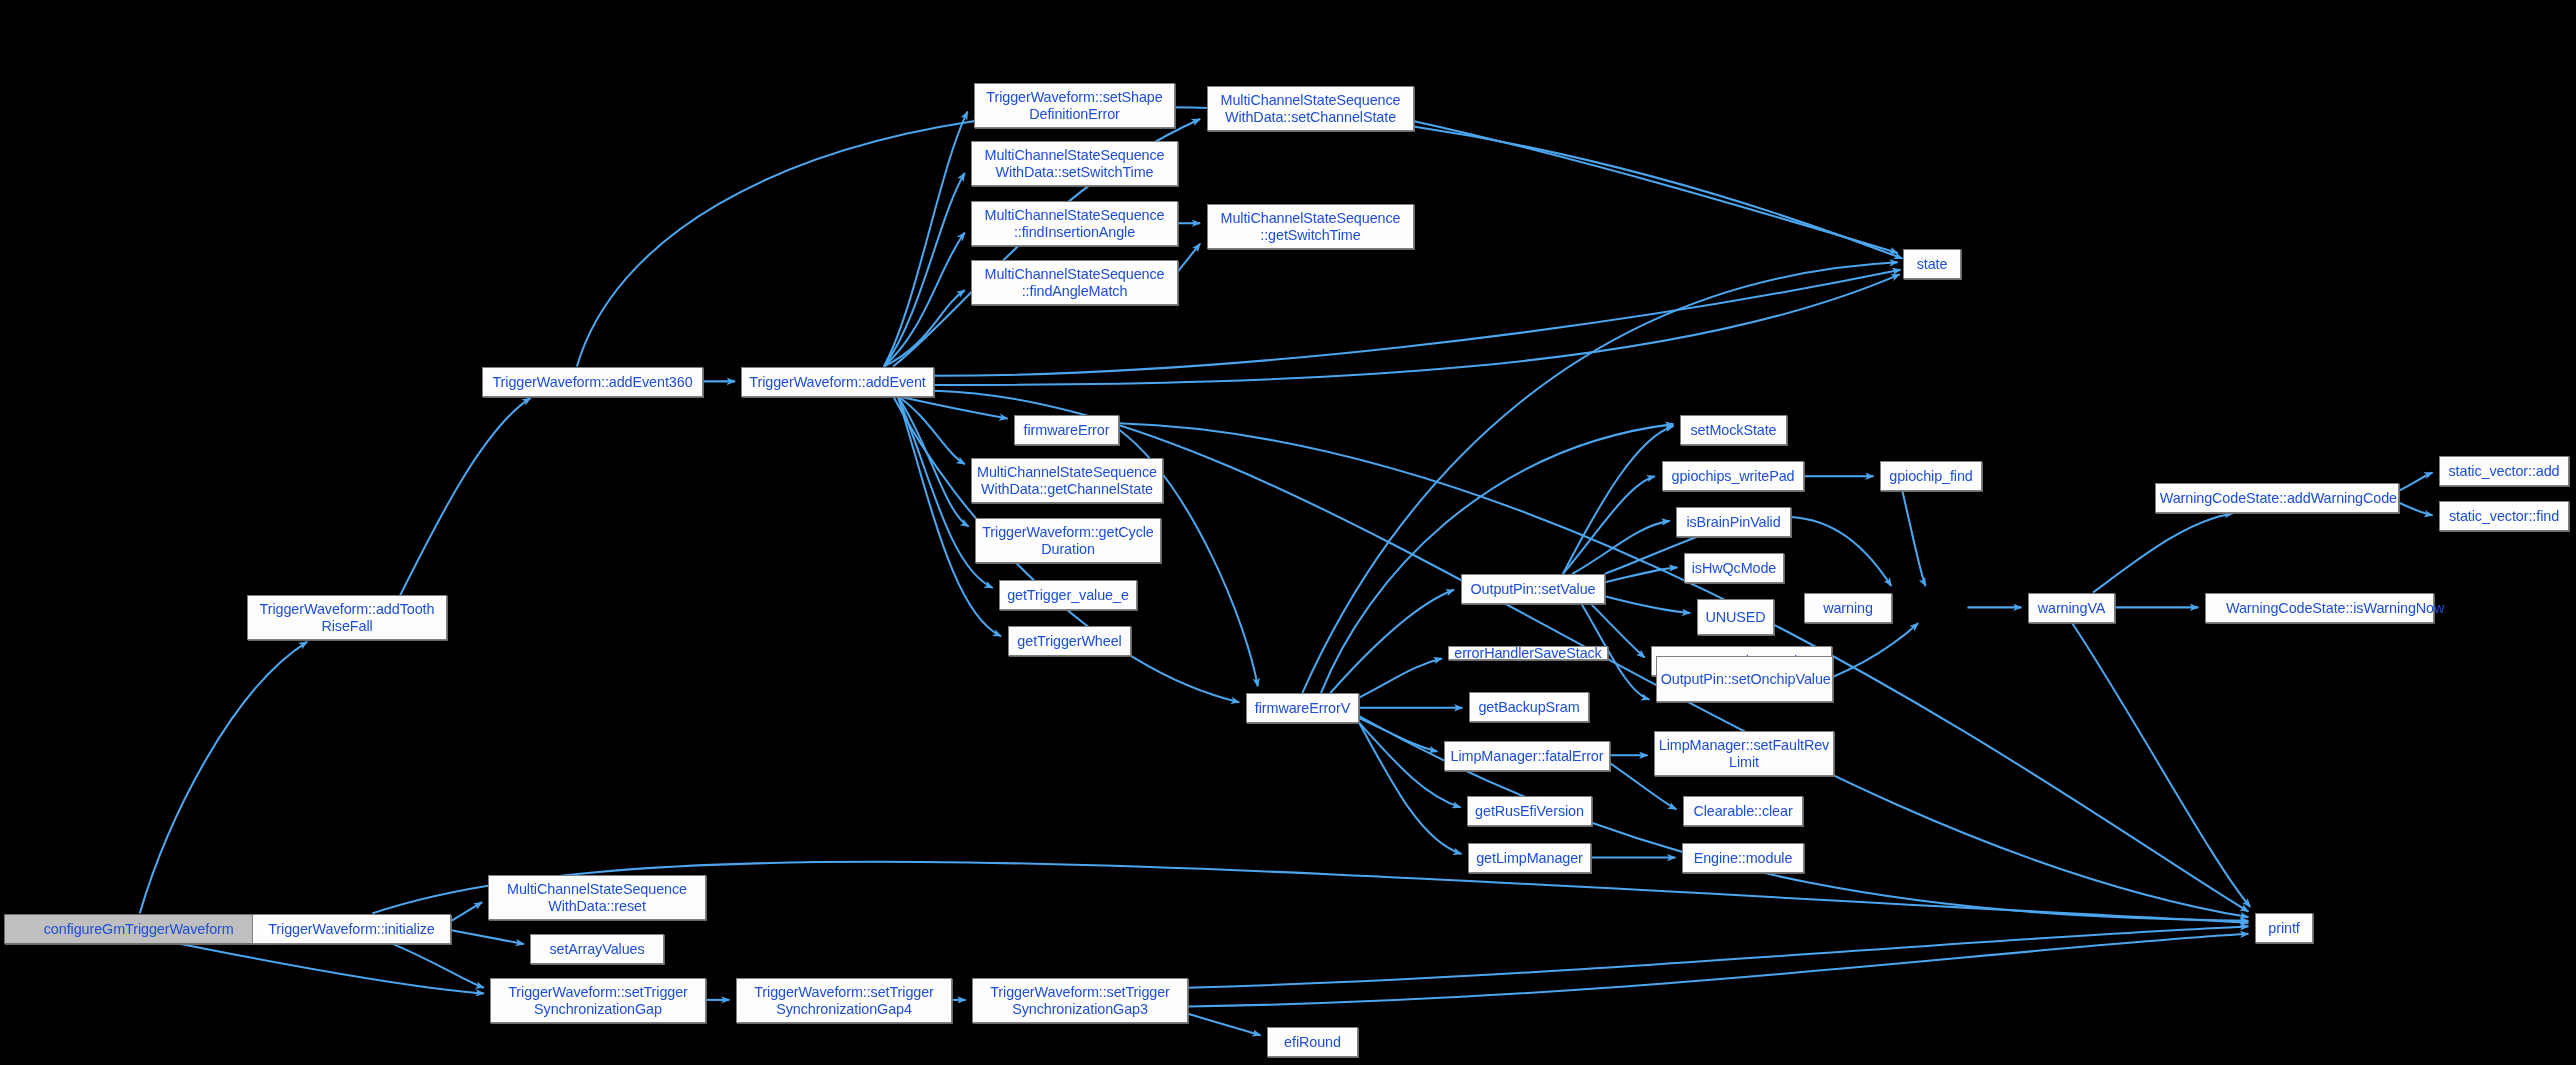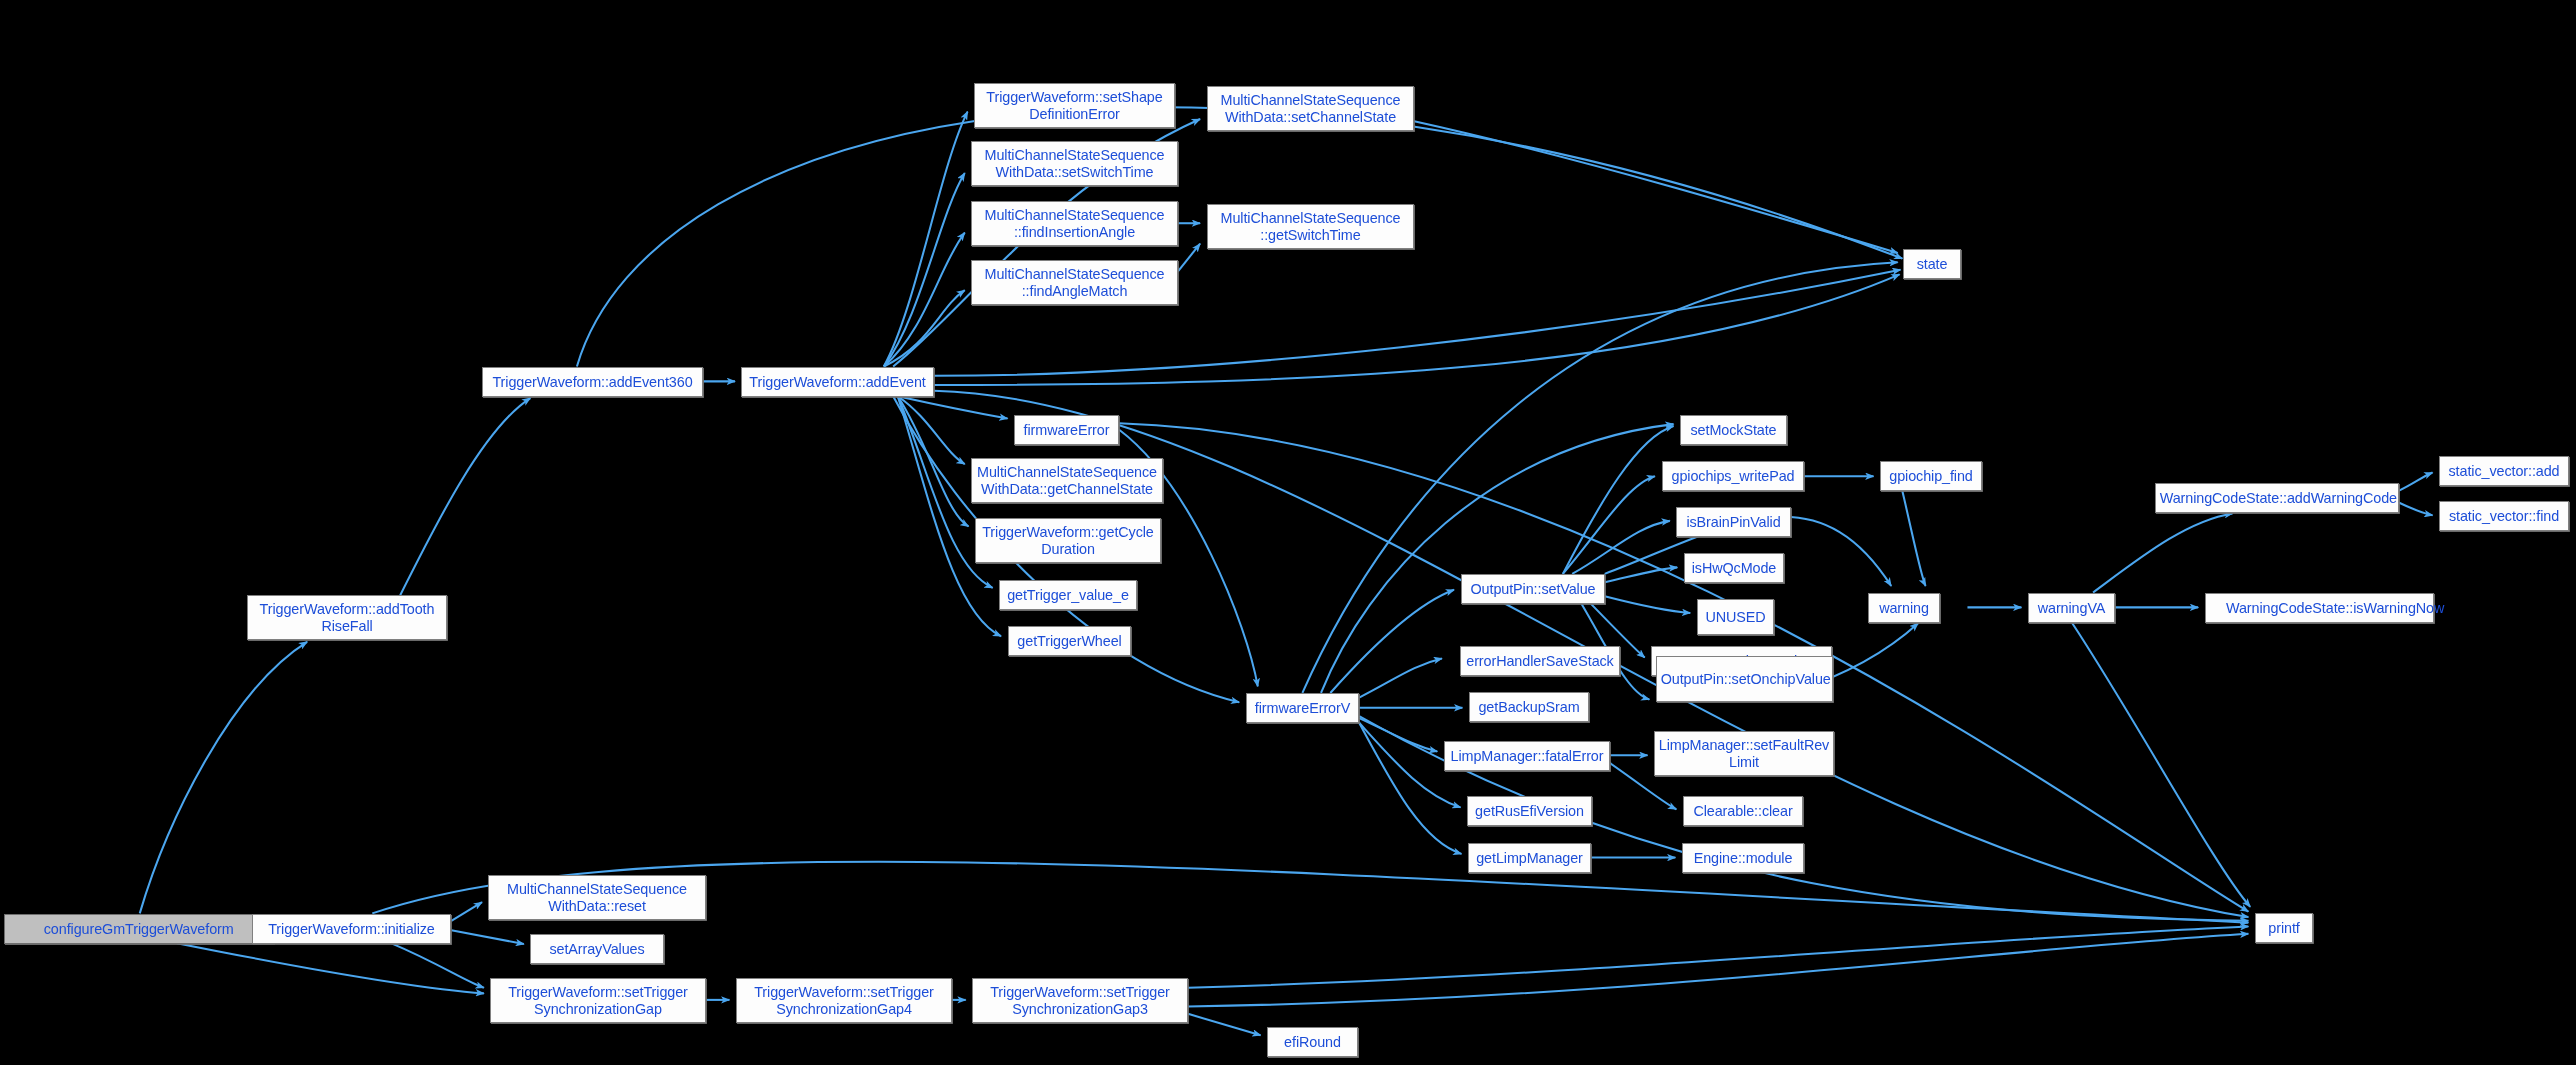--- a/index.html
+++ b/index.html
@@ -157,40 +157,40 @@
       <div class="node" style="left: 1207px; top: 204px; width: 207px; height: 45px;"><span class="node-label">MultiChannelStateSequence
 ::getSwitchTime</span></div>
       <div class="node" style="left: 1014px; top: 415px; width: 105px; height: 30px;"><span class="node-label">firmwareError</span></div>
       <div class="node" style="left: 971px; top: 458px; width: 192px; height: 45px;"><span class="node-label">MultiChannelStateSequence
 WithData::getChannelState</span></div>
       <div class="node" style="left: 975px; top: 518px; width: 186px; height: 45px;"><span class="node-label">TriggerWaveform::getCycle
 Duration</span></div>
       <div class="node" style="left: 999px; top: 580px; width: 138px; height: 30px;"><span class="node-label">getTrigger_value_e</span></div>
       <div class="node" style="left: 1008px; top: 626px; width: 123px; height: 30px;"><span class="node-label">getTriggerWheel</span></div>
       <div class="node" style="left: 1246px; top: 693px; width: 113px; height: 30px;"><span class="node-label">firmwareErrorV</span></div>
-      <div class="node" style="left: 1448px; top: 646px; width: 160px; height: 30px; margin-left: 12px;"><span class="node-label">errorHandlerSaveStack</span></div>
+      <div class="node" style="left: 1448px; top: 646px; width: 160px; height: 14px;"><span class="node-label">errorHandlerSaveStack</span></div>
       <div class="node" style="left: 1469px; top: 692px; width: 120px; height: 30px;"><span class="node-label">getBackupSram</span></div>
       <div class="node" style="left: 1444px; top: 741px; width: 166px; height: 30px;"><span class="node-label">LimpManager::fatalError</span></div>
       <div class="node" style="left: 1467px; top: 796px; width: 125px; height: 30px;"><span class="node-label">getRusEfiVersion</span></div>
       <div class="node" style="left: 1468px; top: 843px; width: 123px; height: 30px;"><span class="node-label">getLimpManager</span></div>
       <div class="node" style="left: 1461px; top: 574px; width: 144px; height: 30px;"><span class="node-label">OutputPin::setValue</span></div>
       <div class="node" style="left: 1680px; top: 415px; width: 107px; height: 30px;"><span class="node-label">setMockState</span></div>
       <div class="node" style="left: 1662px; top: 461px; width: 142px; height: 30px;"><span class="node-label">gpiochips_writePad</span></div>
       <div class="node" style="left: 1676px; top: 507px; width: 115px; height: 30px;"><span class="node-label">isBrainPinValid</span></div>
       <div class="node" style="left: 1684px; top: 553px; width: 100px; height: 30px;"><span class="node-label">isHwQcMode</span></div>
       <div class="node" style="left: 1697px; top: 599px; width: 77px; height: 36px;"><span class="node-label">UNUSED</span></div>
       <div class="node" style="left: 1651px; top: 646px; width: 181px; height: 30px;"><span class="node-label">getOutputOnTheBenchTest</span></div>
       <div class="node" style="left: 1656px; top: 656px; width: 177px; height: 46px;"><span class="node-label">OutputPin::setOnchipValue</span></div>
       <div class="node" style="left: 1654px; top: 731px; width: 180px; height: 45px;"><span class="node-label">LimpManager::setFaultRev
 Limit</span></div>
       <div class="node" style="left: 1683px; top: 796px; width: 120px; height: 30px;"><span class="node-label">Clearable::clear</span></div>
       <div class="node" style="left: 1682px; top: 843px; width: 122px; height: 30px;"><span class="node-label">Engine::module</span></div>
       <div class="node" style="left: 1903px; top: 249px; width: 58px; height: 30px;"><span class="node-label">state</span></div>
       <div class="node" style="left: 1880px; top: 461px; width: 102px; height: 30px;"><span class="node-label">gpiochip_find</span></div>
-      <div class="node" style="left: 1868px; top: 593px; width: 72px; height: 30px;"><span class="node-label">warning</span></div>
+      <div class="node" style="left: 1804px; top: 593px; width: 88px; height: 30px;"><span class="node-label">warning</span></div>
       <div class="node" style="left: 2028px; top: 593px; width: 87px; height: 30px;"><span class="node-label">warningVA</span></div>
       <div class="node" style="left: 2155px; top: 483px; width: 244px; height: 30px;"><span class="node-label">WarningCodeState::addWarningCode</span></div>
       <div class="node" style="left: 2205px; top: 593px; width: 229px; height: 30px; padding-left: 20px;"><span class="node-label">WarningCodeState::isWarningNow</span></div>
       <div class="node" style="left: 2439px; top: 456px; width: 130px; height: 30px;"><span class="node-label">static_vector::add</span></div>
       <div class="node" style="left: 2439px; top: 501px; width: 130px; height: 30px;"><span class="node-label">static_vector::find</span></div>
       <div class="node" style="left: 2255px; top: 913px; width: 58px; height: 30px;"><span class="node-label">printf</span></div>
     </div>
 </div>
 
 

